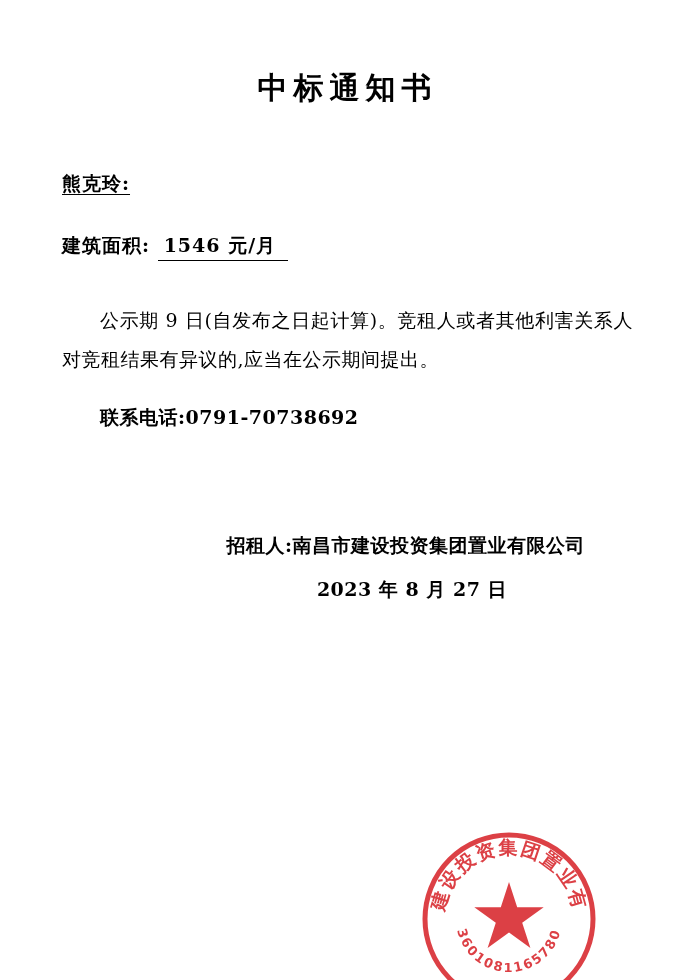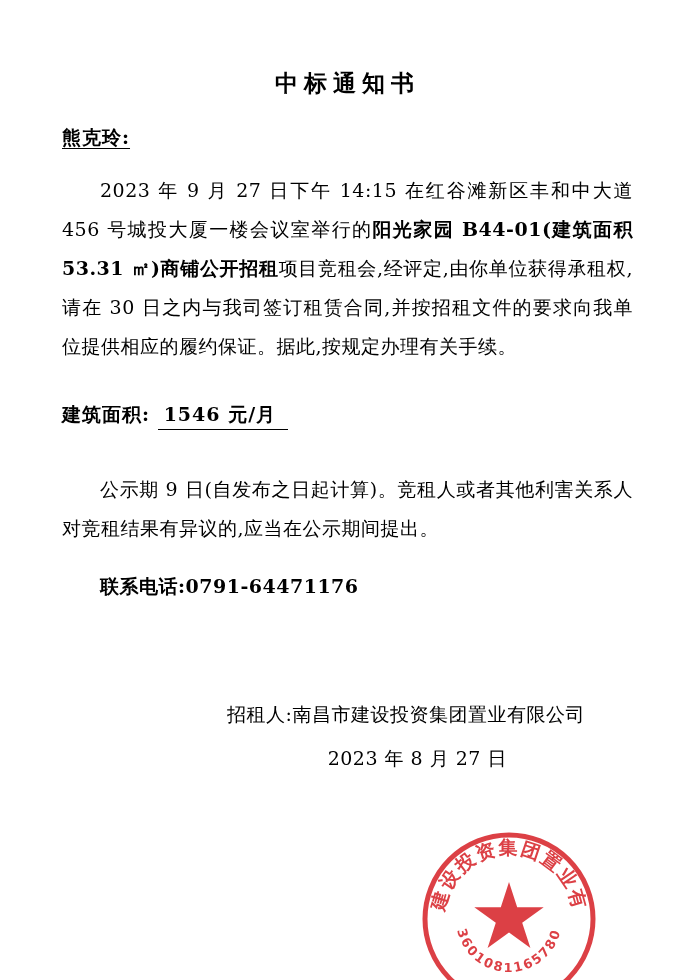--- a/index.html
+++ b/index.html
@@ -17,29 +17,29 @@
   }
   .page {
     position: relative;
     width: 695px;
     height: 980px;
     box-sizing: border-box;
     padding: 0 62px;
   }
   .doc-title {
     text-align: center;
-    font-size: 23px;
+    font-size: 30px;
     font-weight: bold;
     letter-spacing: 6px;
     margin-top: 68px;
     margin-bottom: 0;
     font-family: "DejaVu Serif", "Liberation Serif", serif;
   }
   .recipient {
-    margin-top: 26px;
+    margin-top: 62px;
     font-size: 19px;
     font-weight: bold;
     text-decoration: underline;
     text-underline-offset: 4px;
     letter-spacing: 1px;
     display: inline-block;
     text-align: center;
   }
   .body-para {
     margin-top: 20px;
@@ -91,21 +91,21 @@
     text-indent: 38px;
     font-weight: bold;
     letter-spacing: 0.5px;
   }
   .signature-block {
     margin-top: 86px;
     font-size: 19px;
     line-height: 44px;
     text-align: right;
     padding-right: 48px;
-    font-weight: normal;
+    font-weight: bold;
     letter-spacing: 0.5px;
     position: relative;
     z-index: 1;
   }
   .sign-date {
     text-align: right;
     padding-right: 78px;
   }
   
   .seal {
@@ -124,30 +124,29 @@
 <body>
 
 <div class="page">
 
   <div class="doc-title">中标通知书</div>
 
   <div>
     <span class="recipient">熊克玲:</span>
   </div>
 
-  <p class="body-para"><span>2023 年 9 月 27 日下午 14:15 在红谷滩新区丰和中大道 456 号城投大厦一楼会议室举行的</span><span class="bold-seg">阳光家园 B44-01(建筑面积 53.31 ㎡)商铺公开招租</span><span>项目竞租会,经评定,由你单位获得承租权,请在 30 日之内与我司签订租赁合同,并按招租文件的要求向我单位提供相应的履约保证。据此,按规定办理有关手续。</span></p>
 
   <div class="result-line">
     <span>建筑面积:</span>
     <span class="result-value">1546 元/月</span>
   </div>
 
   <p class="notice-para">公示期 9 日(自发布之日起计算)。竞租人或者其他利害关系人对竞租结果有异议的,应当在公示期间提出。</p>
 
-  <div class="phone-line">联系电话:0791-64471176</div>
+  <div class="phone-line">联系电话:0791-70738692</div>
 
   <div class="signature-block">
     <div>招租人:南昌市建设投资集团置业有限公司</div>
     <div class="sign-date">2023 年 8 月 27 日</div>
   </div>
 
   <div class="seal">
     <svg width="178" height="178" viewBox="0 0 178 178" xmlns="http://www.w3.org/2000/svg">
       <defs>
         <path id="sealTopArc" d="M 24,89 A 65,65 0 0 1 154,89"></path>

